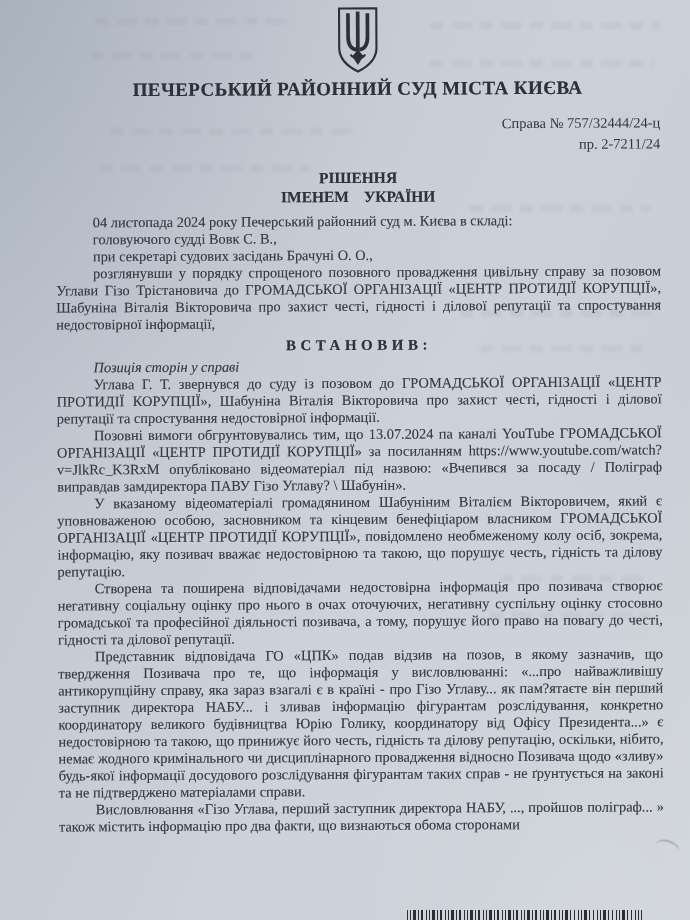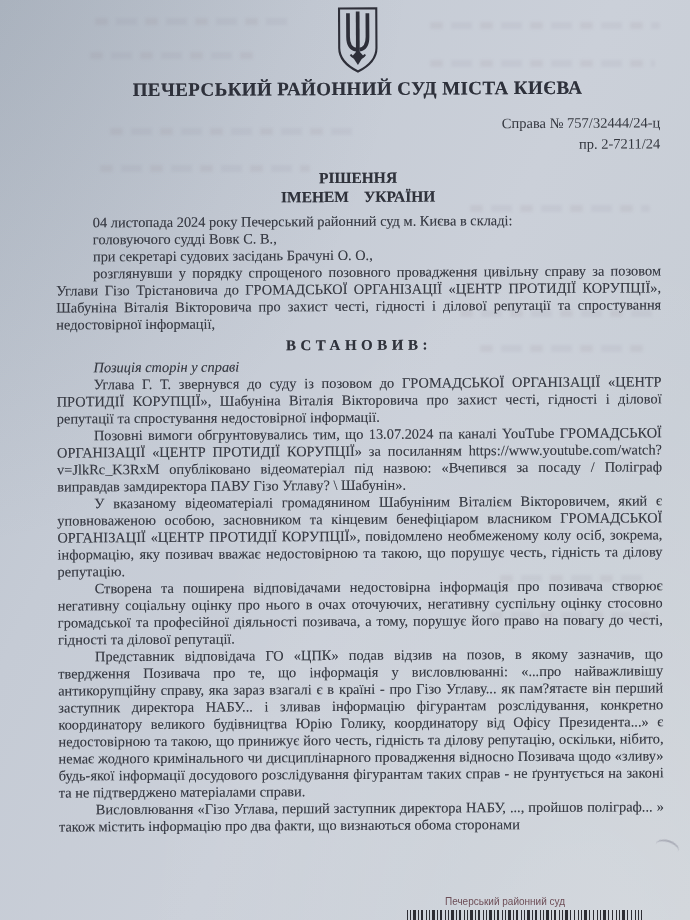--- a/index.html
+++ b/index.html
@@ -139,16 +139,15 @@
   <p class="doc">Углава Г. Т. звернувся до суду із позовом до ГРОМАДСЬКОЇ ОРГАНІЗАЦІЇ «ЦЕНТР ПРОТИДІЇ КОРУПЦІЇ», Шабуніна Віталія Вікторовича про захист честі, гідності і ділової репутації та спростування недостовірної інформації.</p>
   <p class="doc">Позовні вимоги обгрунтовувались тим, що 13.07.2024 па каналі YouTube ГРОМАДСЬКОЇ ОРГАНІЗАЦІЇ «ЦЕНТР ПРОТИДІЇ КОРУПЦІЇ» за посиланням https://www.youtube.com/watch?v=JlkRc_K3RxM опубліковано відеоматеріал під назвою: «Вчепився за посаду / Поліграф виправдав замдиректора ПАВУ Гізо Углаву? \ Шабунін».</p>
   <p class="doc">У вказаному відеоматеріалі громадянином Шабуніним Віталієм Вікторовичем, який є уповноваженою особою, засновником та кінцевим бенефіціаром власником ГРОМАДСЬКОЇ ОРГАНІЗАЦІЇ «ЦЕНТР ПРОТИДІЇ КОРУПЦІЇ», повідомлено необмеженому колу осіб, зокрема, інформацію, яку позивач вважає недостовірною та такою, що порушує честь, гідність та ділову репутацію.</p>
   <p class="doc">Створена та поширена відповідачами недостовірна інформація про позивача створює негативну соціальну оцінку про нього в очах оточуючих, негативну суспільну оцінку стосовно громадської та професійної діяльності позивача, а тому, порушує його право на повагу до честі, гідності та ділової репутації.</p>
   <p class="doc">Представник відповідача ГО «ЦПК» подав відзив на позов, в якому зазначив, що твердження Позивача про те, що інформація у висловлюванні: «...про найважливішу антикорупційну справу, яка зараз взагалі є в країні - про Гізо Углаву... як пам?ятаєте він перший заступник директора НАБУ... і зливав інформацію фігурантам розслідування, конкретно координатору великого будівництва Юрію Голику, координатору від Офісу Президента...» є недостовірною та такою, що принижує його честь, гідність та ділову репутацію, оскільки, нібито, немає жодного кримінального чи дисциплінарного провадження відносно Позивача щодо «зливу» будь-якої інформації досудового розслідування фігурантам таких справ - не ґрунтується на законі та не підтверджено матеріалами справи.</p>
   <p class="doc">Висловлювання «Гізо Углава, перший заступник директора НАБУ, ..., пройшов поліграф... » також містить інформацію про два факти, що визнаються обома сторонами</p>
 
 </div>
 
 <div class="footer-stamp">
-  <div>Печерський районний суд</div>
 </div>
 
 <div class="barcode"></div>
 
 </body></html>

